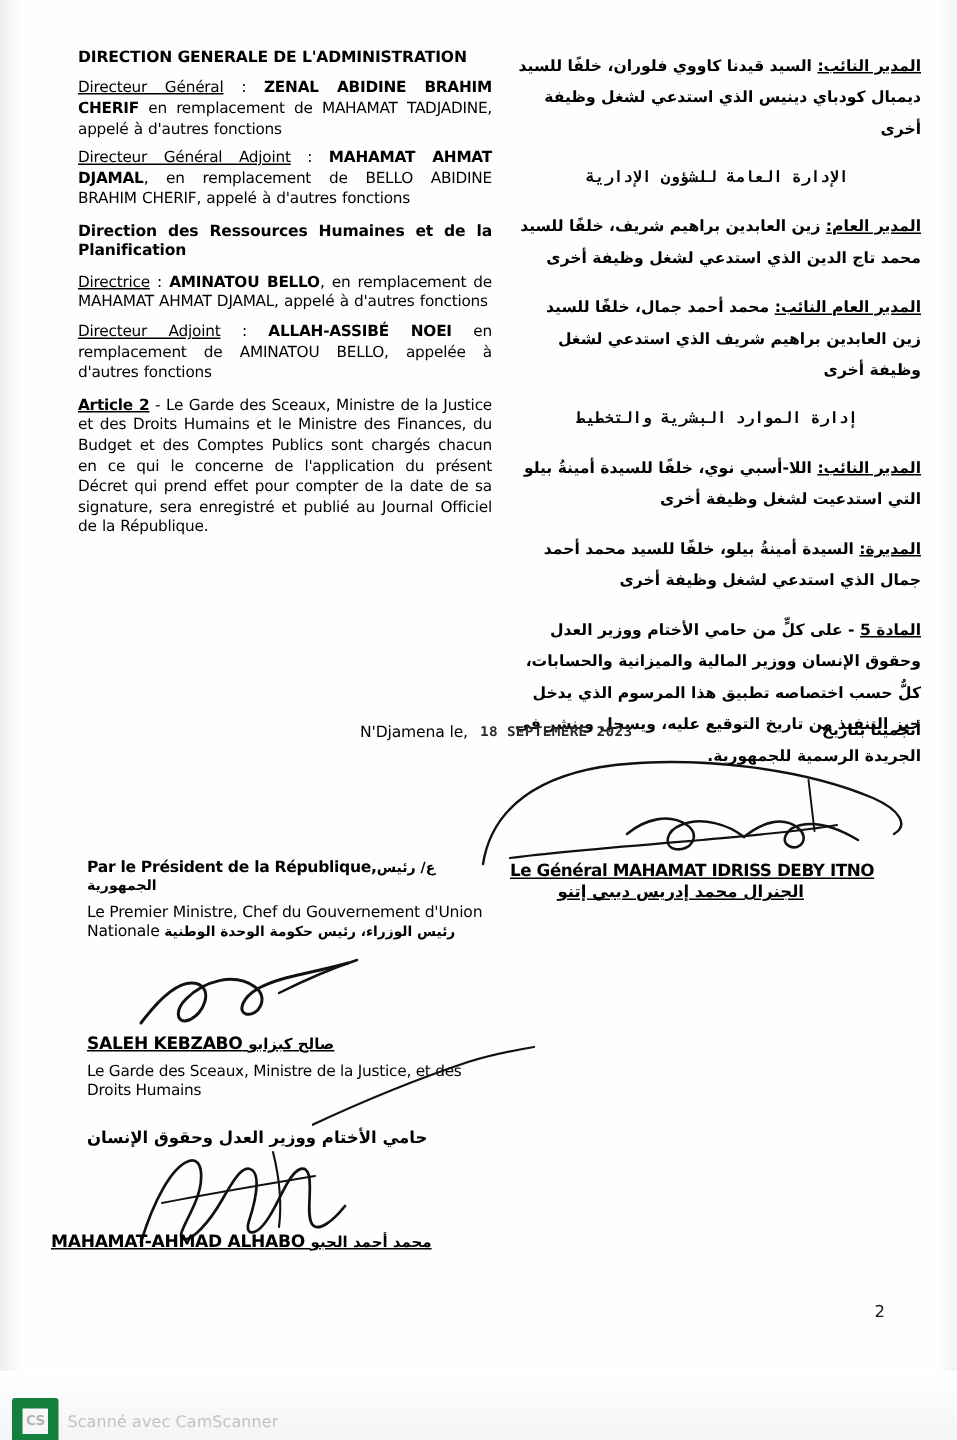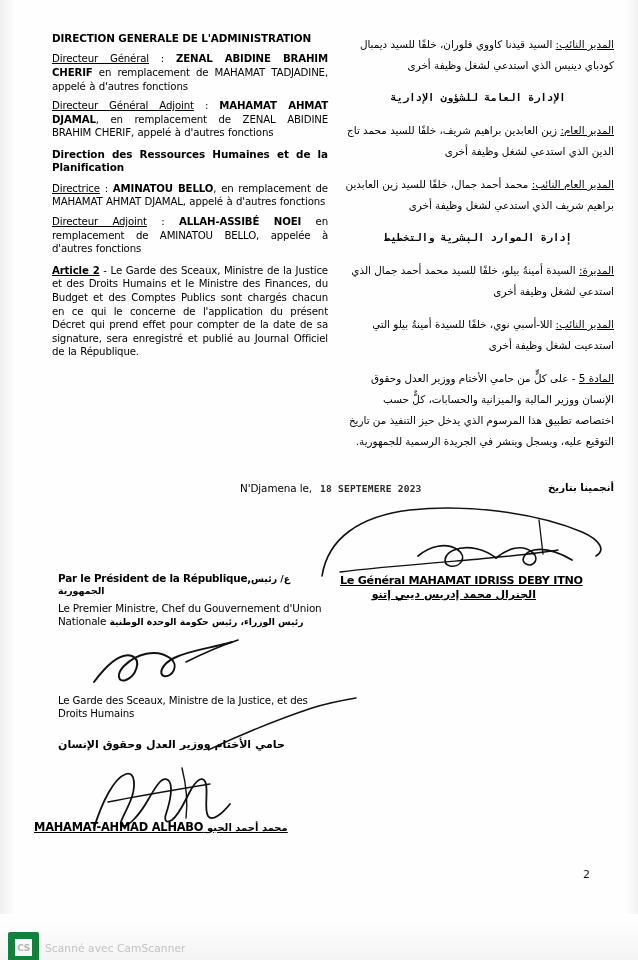--- a/index.html
+++ b/index.html
@@ -85,21 +85,21 @@
     letter-spacing: -0.1px;
   }
   .ttl { text-decoration: underline; }
   .bold { font-weight: bold; }
 
   
   .ar-p {
     font-family: "DejaVu Sans", sans-serif;
     font-size: 10.4px;
     line-height: 21px;
-    font-weight: normal;
+    font-weight: bold;
     margin: 0 0 12px 0;
     text-align: right;
     direction: rtl;
   }
   .ar-head {
     font-family: Liberation Mono, monospace;
     font-size: 10.4px;
     line-height: 20px;
     font-weight: bold;
     margin: 0 0 12px 0;
@@ -303,21 +303,21 @@
   <div class="scan-edge-right"></div>
   <div class="scan-edge-bottom"></div>
 
   <div class="col-fr">
 
 
     <p class="fr-head">DIRECTION GENERALE DE L'ADMINISTRATION</p>
 
     <p class="fr-p tight"><span class="ttl">Directeur Général</span><span> : </span><span class="bold">ZENAL ABIDINE BRAHIM CHERIF</span><span> en remplacement de MAHAMAT TADJADINE, appelé à d'autres fonctions</span></p>
 
-    <p class="fr-p"><span class="ttl">Directeur Général Adjoint</span><span> : </span><span class="bold">MAHAMAT AHMAT DJAMAL</span><span>, en remplacement de ZENAL ABIDINE BRAHIM CHERIF, appelé à d'autres fonctions</span></p>
+    <p class="fr-p"><span class="ttl">Directeur Général Adjoint</span><span> : </span><span class="bold">MAHAMAT AHMAT DJAMAL</span><span>, en remplacement de BELLO ABIDINE BRAHIM CHERIF, appelé à d'autres fonctions</span></p>
 
     <p class="fr-head">Direction des Ressources Humaines et de la Planification</p>
 
     <p class="fr-p tight"><span class="ttl">Directrice</span><span> : </span><span class="bold">AMINATOU BELLO</span><span>, en remplacement de MAHAMAT AHMAT DJAMAL, appelé à d'autres fonctions</span></p>
 
     <p class="fr-p"><span class="ttl">Directeur Adjoint</span><span> : </span><span class="bold">ALLAH-ASSIBÉ NOEI</span><span> en remplacement de AMINATOU BELLO, appelée à d'autres fonctions</span></p>
 
     <p class="fr-p"><span class="bold ttl">Article 2</span><span> - Le Garde des Sceaux, Ministre de la Justice et des Droits Humains et le Ministre des Finances, du Budget et des Comptes Publics sont chargés chacun en ce qui le concerne de l'application du présent Décret qui prend effet pour compter de la date de sa signature, sera enregistré et publié au Journal Officiel de la République.</span></p>
   </div>
 
@@ -326,23 +326,23 @@
     <p class="ar-p"><span class="ar-lbl">المدير النائب:</span><span> السيد قيدنا كاووي فلوران، خلفًا للسيد ديمبال كودباي دينيس الذي استدعي لشغل وظيفة أخرى</span></p>
 
     <p class="ar-head">الإدارة العامة للشؤون الإدارية</p>
 
     <p class="ar-p"><span class="ar-lbl">المدير العام:</span><span> زين العابدين براهيم شريف، خلفًا للسيد محمد تاج الدين الذي استدعي لشغل وظيفة أخرى</span></p>
 
     <p class="ar-p"><span class="ar-lbl">المدير العام النائب:</span><span> محمد أحمد جمال، خلفًا للسيد زين العابدين براهيم شريف الذي استدعي لشغل وظيفة أخرى</span></p>
 
     <p class="ar-head">إدارة الموارد البشرية والتخطيط</p>
 
+    <p class="ar-p"><span class="ar-lbl">المدير النائب:</span><span> اللا-أسبي نوي، خلفًا للسيدة أمينةُ بيلو التي استدعيت لشغل وظيفة أخرى</span></p>
+
     <p class="ar-p"><span class="ar-lbl">المديرة:</span><span> السيدة أمينةُ بيلو، خلفًا للسيد محمد أحمد جمال الذي استدعي لشغل وظيفة أخرى</span></p>
-
-    <p class="ar-p"><span class="ar-lbl">المدير النائب:</span><span> اللا-أسبي نوي، خلفًا للسيدة أمينةُ بيلو التي استدعيت لشغل وظيفة أخرى</span></p>
 
     <p class="ar-p"><span class="ar-lbl">المادة 5</span><span> - على كلٍّ من حامي الأختام ووزير العدل وحقوق الإنسان ووزير المالية والميزانية والحسابات، كلٌّ حسب اختصاصه تطبيق هذا المرسوم الذي يدخل حيز التنفيذ من تاريخ التوقيع عليه، ويسجل وينشر في الجريدة الرسمية للجمهورية.</span></p>
   </div>
 
   <div class="dateline">
     <span class="fr-date">N'Djamena le,</span>
     <span class="stamp-date">18  SEPTEMERE  2023</span>
     <span class="ar-date">أنجمينا بتاريخ</span>
   </div>
 
@@ -363,20 +363,21 @@
     <div class="pm-line1"><span>Par le Président de la République,</span><span class="ar-inline">ع/ رئيس الجمهورية</span></div>
     <div class="pm-line2"><span>Le Premier Ministre, Chef du Gouvernement d'Union Nationale</span> <span class="ar-inline">رئيس الوزراء، رئيس حكومة الوحدة الوطنية</span></div>
   </div>
 
   <svg class="sig-svg" style="left:86px; top:632px;" width="180" height="64" viewBox="0 0 180 64">
     <path d="M8 50 C 20 34, 34 20, 46 24 C 56 28, 50 44, 40 48 C 32 51, 30 42, 38 34 C 50 22, 70 16, 84 26 C 94 33, 86 46, 78 44 C 72 42, 76 32, 88 26 C 104 18, 126 16, 146 10" stroke-width="2"></path>
     <path d="M100 30 C 116 22, 134 14, 152 8" stroke-width="1.6"></path>
   </svg>
 
   <div class="minister1">
+    <div class="min-name"><span>SALEH KEBZABO</span> <span class="ar-inline">صالح كبزابو</span></div>
     <div class="min-role">Le Garde des Sceaux, Ministre de la Justice, et des Droits Humains</div>
     <div class="min-role-ar">حامي الأختام ووزير العدل وحقوق الإنسان</div>
   </div>
 
   <svg class="sig-svg" style="left:208px; top:692px;" width="150" height="60" viewBox="0 0 150 60">
     <path d="M0 58 C 30 44, 68 28, 104 16 C 120 11, 136 8, 148 6" stroke-width="1.5"></path>
   </svg>
 
   <svg class="sig-svg" style="left:78px; top:762px;" width="190" height="72" viewBox="0 0 190 72">
     <path d="M16 66 C 24 40, 36 16, 48 12 C 58 9, 58 26, 52 40 C 46 54, 40 62, 44 64 C 50 66, 62 52, 70 38 C 78 24, 84 14, 90 18 C 96 22, 92 40, 88 52 C 86 58, 88 62, 94 58 C 102 52, 108 36, 114 26 C 120 16, 126 14, 128 22 C 130 32, 126 48, 130 54 C 134 60, 144 52, 152 42" stroke-width="1.8"></path>

